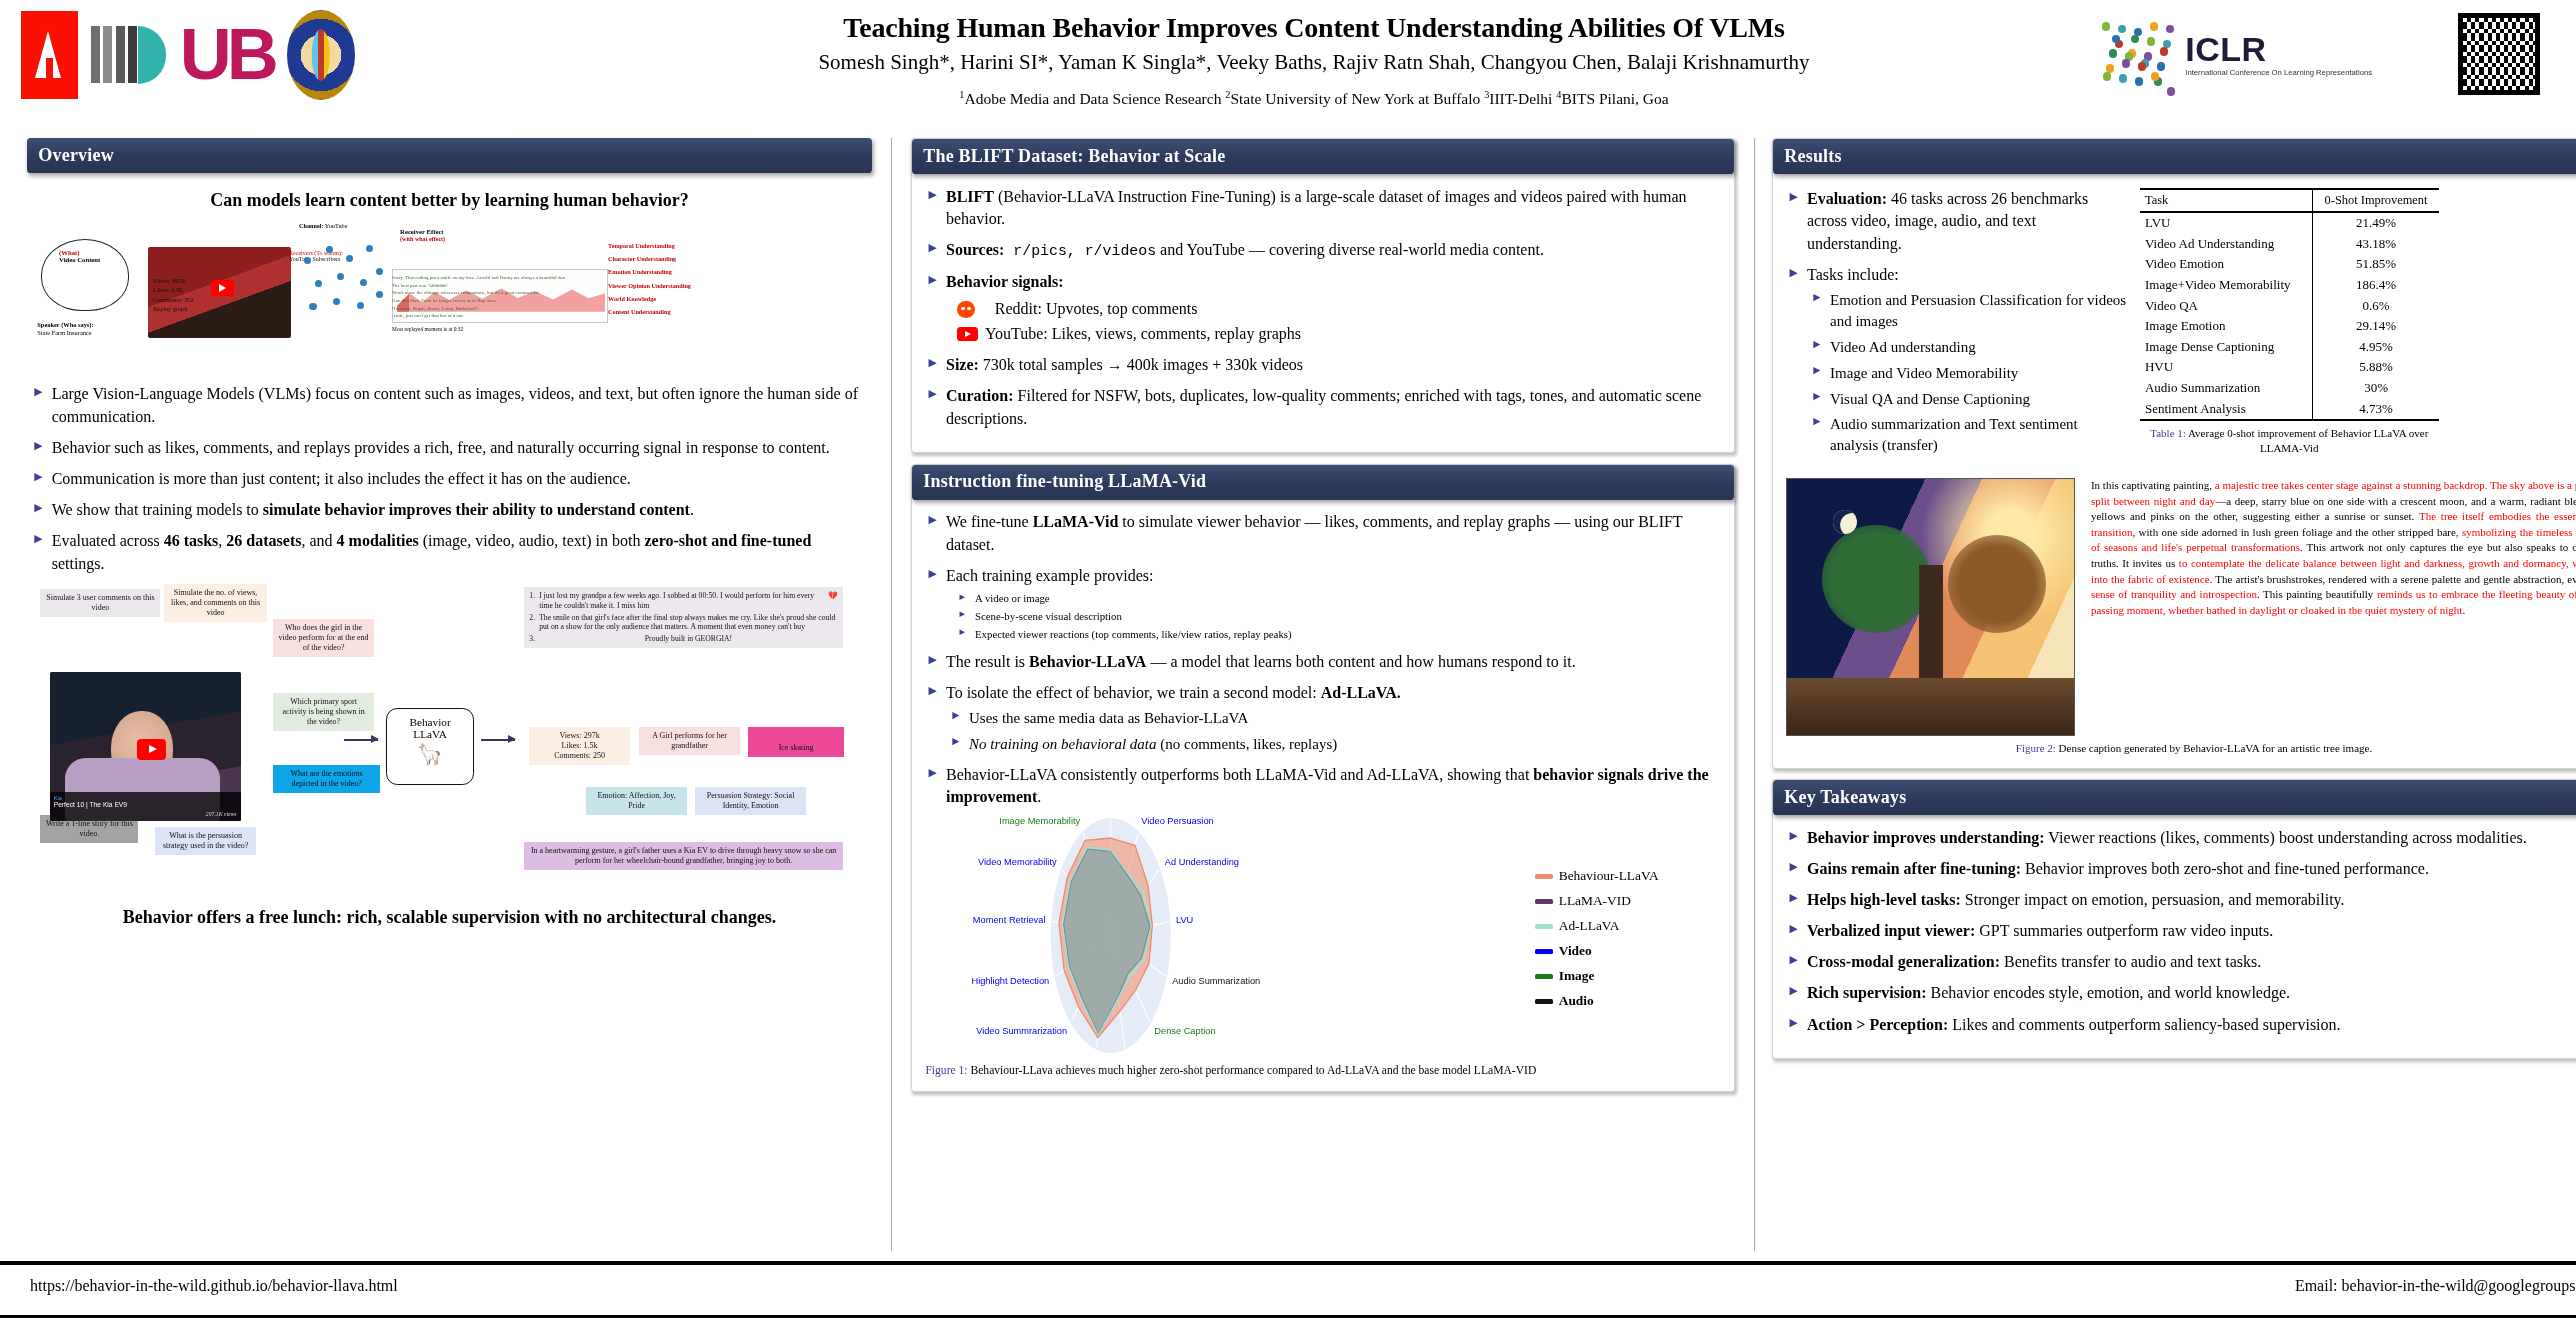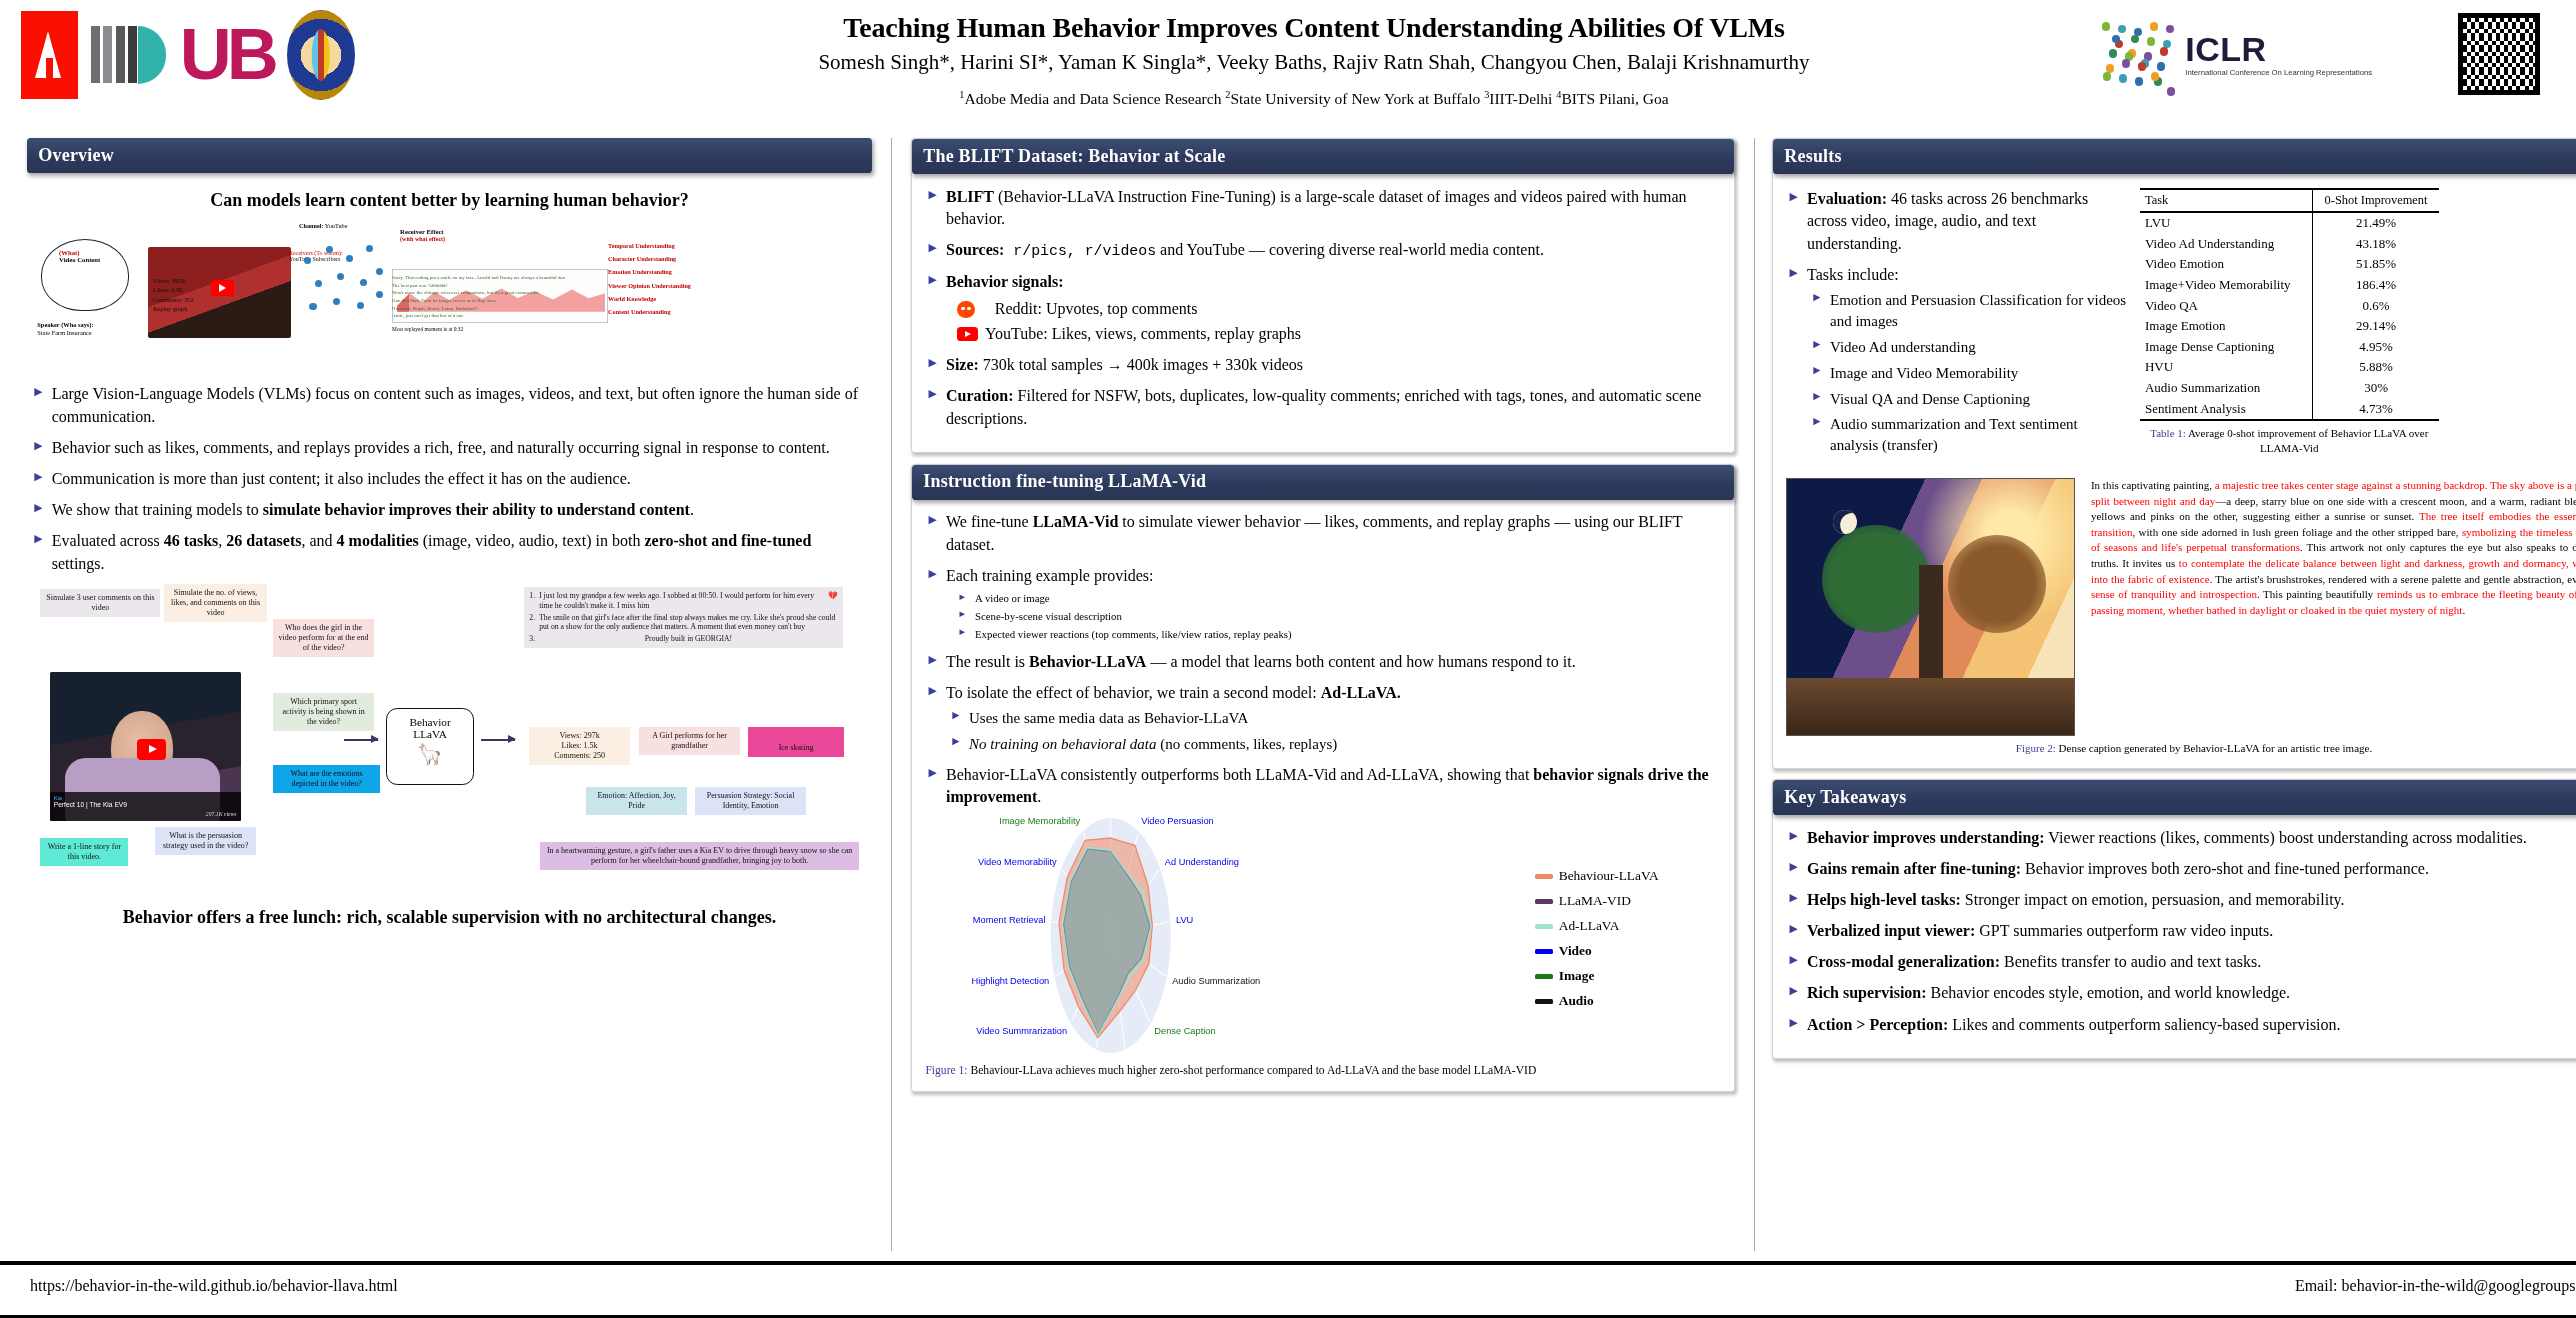--- a/index.html
+++ b/index.html
@@ -319,21 +319,21 @@
         <li><span>We show that training models to </span><b>simulate behavior improves their ability to understand content</b><span>.</span></li>
         <li><span>Evaluated across </span><b>46 tasks</b><span>, </span><b>26 datasets</b><span>, and </span><b>4 modalities</b><span> (image, video, audio, text) in both </span><b>zero-shot and fine-tuned</b><span> settings.</span></li>
       </ul>
 
       <div class="fig2">
         <div class="card" style="left:9.3px;top:5.2px;width:120px;background:#ece7ec;">Simulate 3 user comments on this video</div>
         <div class="card" style="left:133px;top:0px;width:103px;background:#fbeee3;">Simulate the no. of views, likes, and comments on this video</div>
         <div class="card" style="left:242px;top:35px;width:101px;background:#f8dfe0;">Who does the girl in the video perform for at the end of the video?</div>
         <div class="card" style="left:242px;top:109px;width:101px;background:#e1ecdf;">Which primary sport activity is being shown in the video?</div>
         <div class="card" style="left:242px;top:181px;width:107px;background:#0ea5e9;">What are the emotions depicted in the video?</div>
-        <div class="card" style="left:9.3px;top:254px;width:88px;background:#5eead4;">Write a 1-line story for this video.</div>
+        <div class="card" style="left:9.3px;top:231px;width:98px;background:#a3a3a3;">Write a 1-line story for this video.</div>
         <div class="card" style="left:124px;top:243px;width:101px;background:#dde3f6;">What is the persuasion strategy used in the video?</div>
 
         <div class="thumb2">
           <div class="face"></div>
             <div class="coat"></div>
             <div class="play"></div>
           <div class="bar2"><small>Kia</small><span>Perfect 10 | The Kia EV9</span></div>
           <div class="views">297.1K views</div>
         </div>
 
@@ -360,21 +360,21 @@
               <span style="margin:0 auto">Proudly built in GEORGIA!</span>
             </div>
         </div>
         <div class="card" style="left:498px;top:143px;width:101px;background:#fbeee3;white-space:pre-line;">Views: 297k
 Likes: 1.5k
 Comments: 250</div>
         <div class="card" style="left:608px;top:143px;width:101px;background:#f8dfe0;">A Girl performs for her grandfather</div>
         <div class="card" style="left:717px;top:143px;width:96px;background:#ec4899;padding-top:15.5px;">Ice skating</div>
         <div class="card" style="left:555px;top:203px;width:101px;background:#c9e5ec;">Emotion: Affection, Joy, Pride</div>
         <div class="card" style="left:664px;top:203px;width:111px;background:#dde3f6;">Persuasion Strategy: Social Identity, Emotion</div>
-        <div class="card" style="left:509px;top:258px;width:319px;background:#ddbde4;">In a heartwarming gesture, a girl's father uses a Kia EV to drive through heavy snow so she can perform for her wheelchair-bound grandfather, bringing joy to both.</div>
+        <div class="card" style="left:493px;top:258px;width:319px;background:#ddbde4;">In a heartwarming gesture, a girl's father uses a Kia EV to drive through heavy snow so she can perform for her wheelchair-bound grandfather, bringing joy to both.</div>
       </div>
 
       <div class="closing">Behavior offers a free lunch:  rich, scalable supervision with no architectural changes.</div>
     </div>
   </div>
 
   <div class="col c2">
 
     <div class="panel">
       <div class="bar">The BLIFT Dataset: Behavior at Scale</div>

